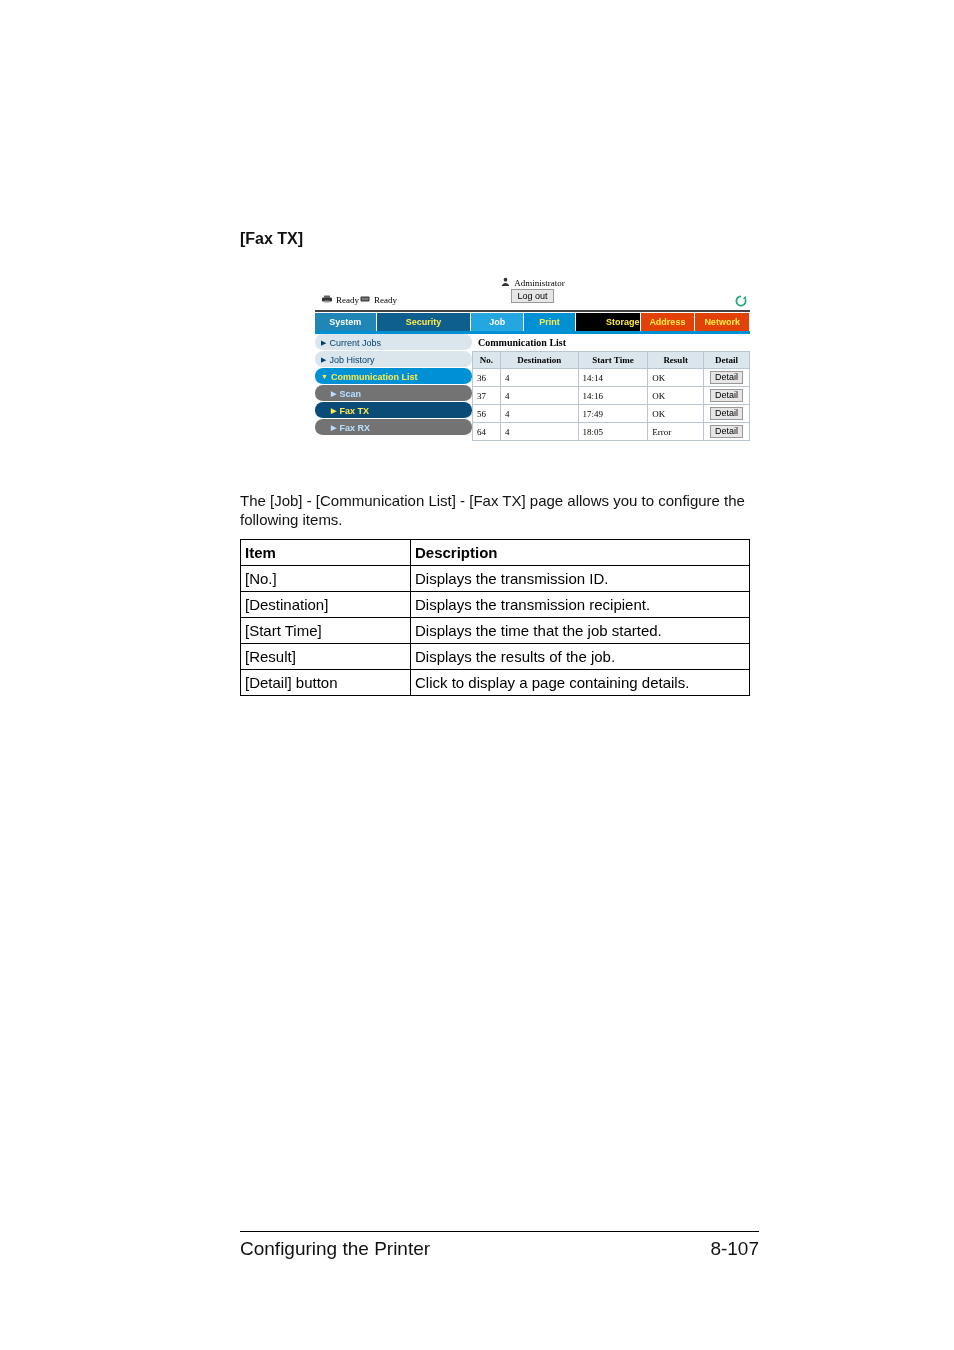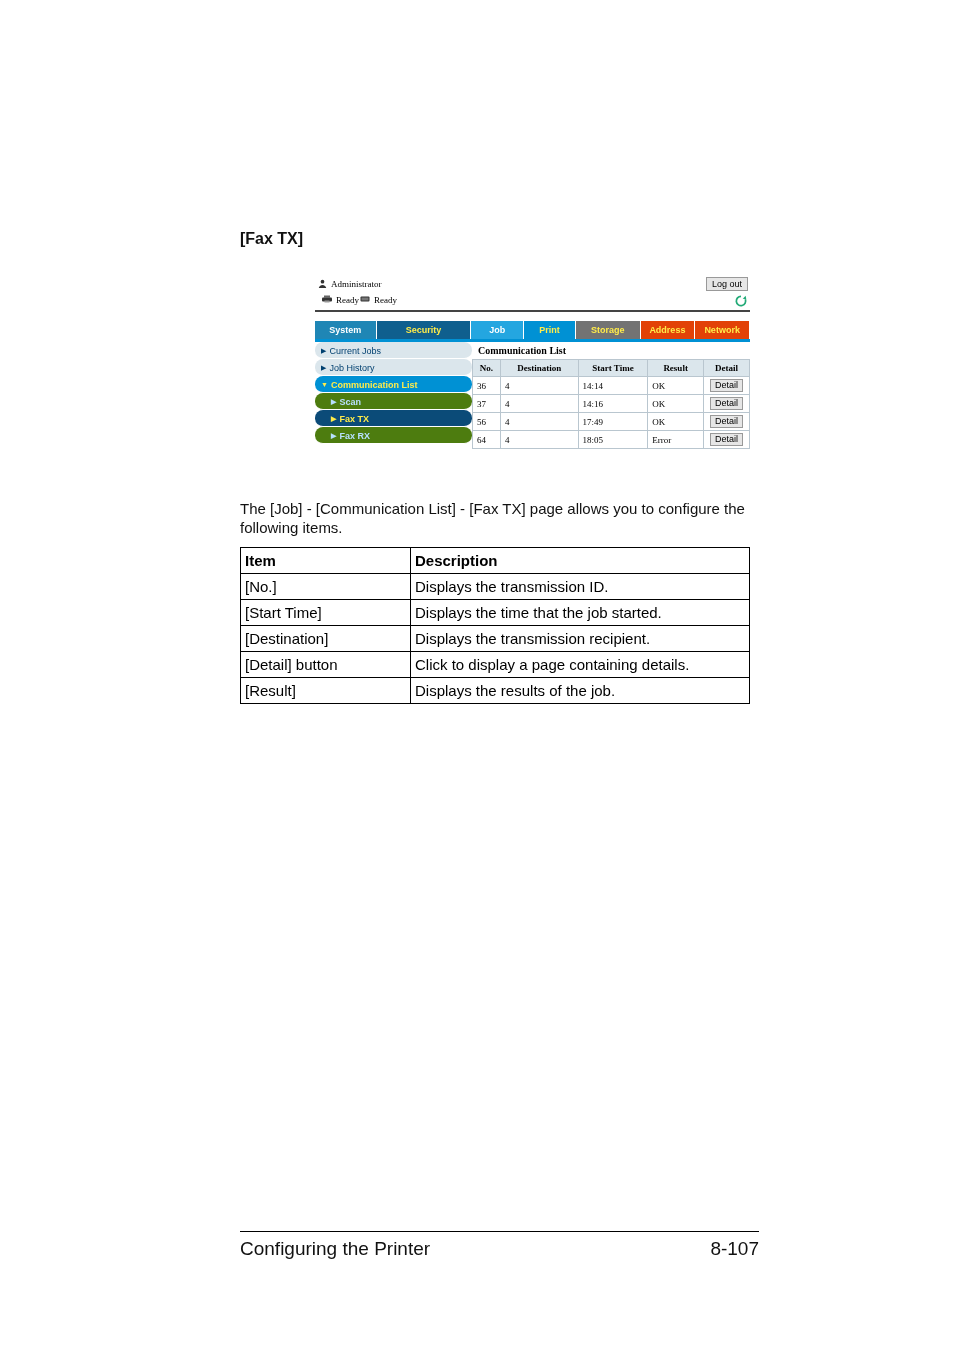--- a/index.html
+++ b/index.html
@@ -29,20 +29,21 @@
     font-size: 9px;
     color: #000;
     font-family: "Times New Roman", Times, serif;
   }
   .app-topbar {
     display: flex;
     justify-content: space-between;
     align-items: center;
     height: 18px;
     padding: 0 2px 2px 2px;
+    flex-direction: column;
   }
   .admin-label { display: flex; align-items: center; gap: 3px; }
   .admin-label svg { width: 11px; height: 11px; }
   .logout-btn {
     font-size: 9px;
     background: #e6e6e6;
     border: 1px solid #999;
     padding: 0 5px;
     height: 14px;
     line-height: 12px;
@@ -55,55 +56,55 @@
     border-bottom: 2px solid #444;
     padding: 0 2px 2px 6px;
   }
   .status-lines { display: flex; flex-direction: row; gap: 0px; }
   .status-line { display: flex; align-items: center; gap: 3px; height: 11px; }
   .status-line svg { width: 12px; height: 10px; }
   .refresh-icon { width: 14px; height: 14px; }
   .primary-tabs {
     display: flex;
     height: 18px;
-    margin-top: 9px;
+    margin-top: 1px;
   }
   .primary-tabs .ptab {
     height: 18px;
     line-height: 18px;
     text-align: center;
     font-size: 9px;
     font-weight: bold;
     font-family: Arial, sans-serif;
     border-right: 1px solid #fff;
   }
   .ptab.system   { background:#1f86b5; color:#fff; width:62px; }
   .ptab.security { background:#0f5f8e; color:#ffec4a; width:95px; }
   .ptab.job      { background:#24a6e0; color:#fff; width:53px; }
   .ptab.print    { background:#0091d4; color:#ffec4a; width:52px; }
-  .ptab.storage  { background:#737373; color:#ffec4a; width:65px; }
+  .ptab.storage  { background:#000000; color:#ffec4a; width:65px;text-align:right; }
   .ptab.address  { background:#e24207; color:#ffec4a; width:55px; }
   .ptab.network  { background:#e24207; color:#ffec4a; width:55px; }
   .tab-underline { height:3px; background:#0091d4; }
 
   .app-body { display:flex; border: none; }
   .sidebar { width:157px; }
   .sidebar .item {
     height: 17px;
     line-height: 17px;
     padding-left: 6px;
     font-size: 9px;
     font-family: Arial, sans-serif;
     border-bottom: 1px solid #fff;
     white-space: nowrap;
     border-radius: 8px;
   }
   .sidebar .item.gray   { background:#dbe6ec; color:#004070; }
   .sidebar .item.navy   { background:#0091d4; color:#ffec4a; font-weight:bold; }
-  .sidebar .item.sub    { background:#4d7c0f; color:#b8e0ff; font-weight:bold; }
+  .sidebar .item.sub    { background:#737373; color:#b8e0ff; font-weight:bold; }
   .sidebar .item.active { background:#0b4b78; color:#ffec4a; font-weight:bold; }
   .sidebar .tri::before { content:"▶"; font-size:7px; margin-right:3px; display:inline-block; vertical-align:1px;}
   .sidebar .triopen::before { content:"▼"; font-size:7px; margin-right:3px; display:inline-block; vertical-align:1px;}
   .sidebar .indent { padding-left: 16px; }
 
   .main { flex:1; }
   .panel-title {
     height: 17px; line-height: 17px; padding-left: 6px;
     font-size: 10px; font-weight: bold; background:#fff;
     font-family: "Times New Roman", serif;
@@ -306,34 +307,34 @@
           <th class="c1">Item</th>
           <th>Description</th>
         </tr>
       </thead>
       <tbody>
         <tr>
           <td>[No.]</td>
           <td>Displays the transmission ID.</td>
         </tr>
         <tr>
+          <td>[Destination]</td>
+          <td>Displays the transmission recipient.</td>
+        </tr>
+        <tr>
           <td>[Start Time]</td>
           <td>Displays the time that the job started.</td>
         </tr>
         <tr>
-          <td>[Destination]</td>
-          <td>Displays the transmission recipient.</td>
+          <td>[Result]</td>
+          <td>Displays the results of the job.</td>
         </tr>
         <tr>
           <td>[Detail] button</td>
           <td>Click to display a page containing details.</td>
-        </tr>
-        <tr>
-          <td>[Result]</td>
-          <td>Displays the results of the job.</td>
         </tr>
       </tbody>
     </table>
 
   </div>
 
   <div class="footer">
     <div class="footer-line"></div>
     <div class="footer-row">
       <span>Configuring the Printer</span>

